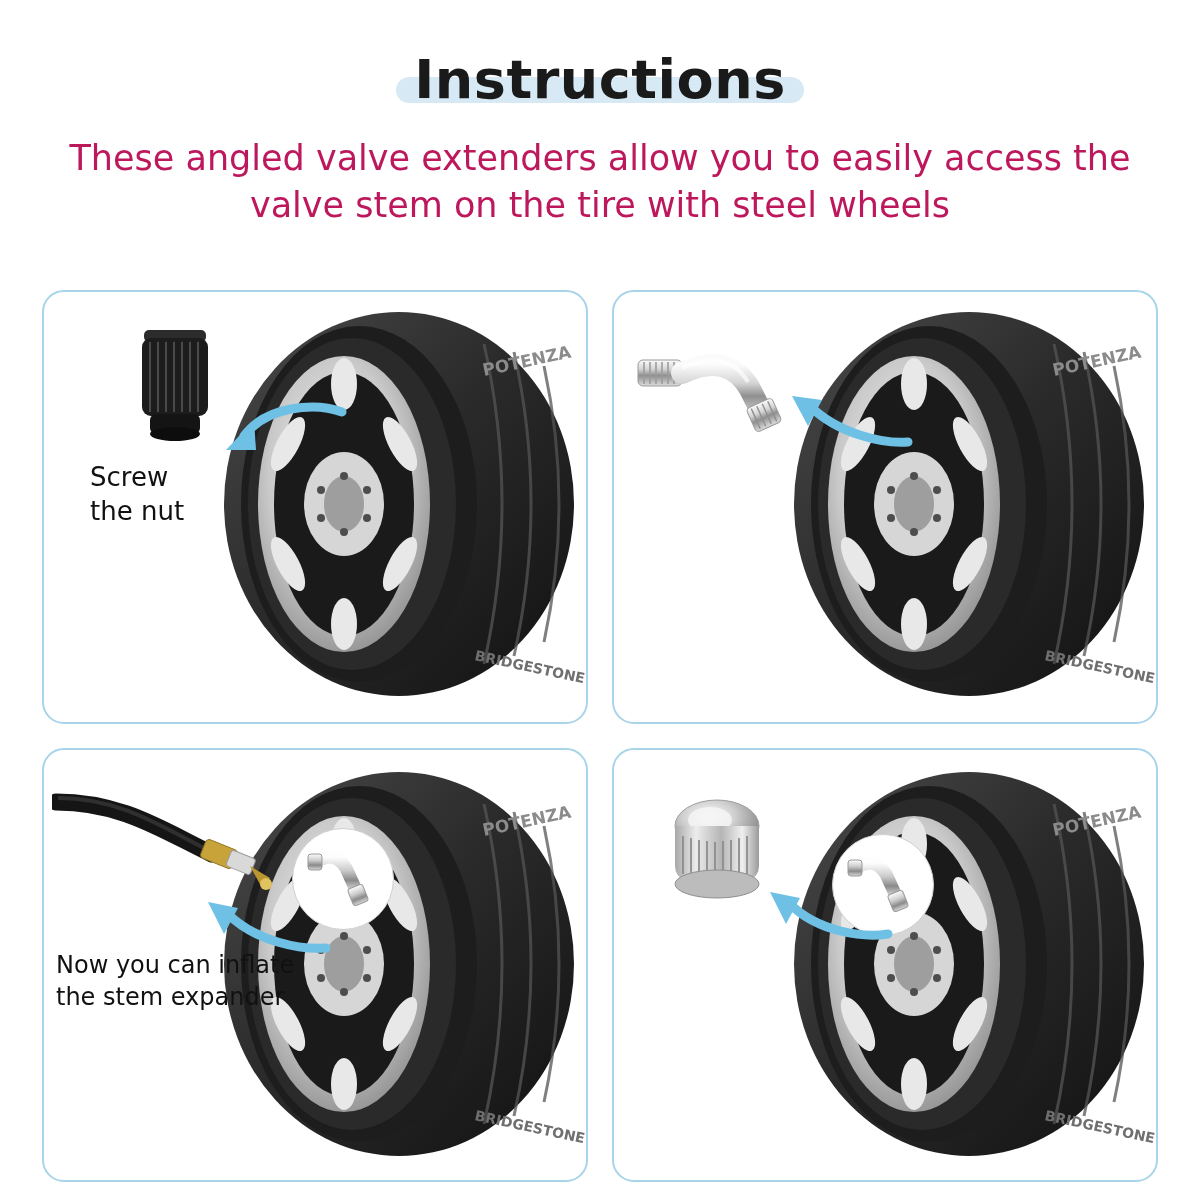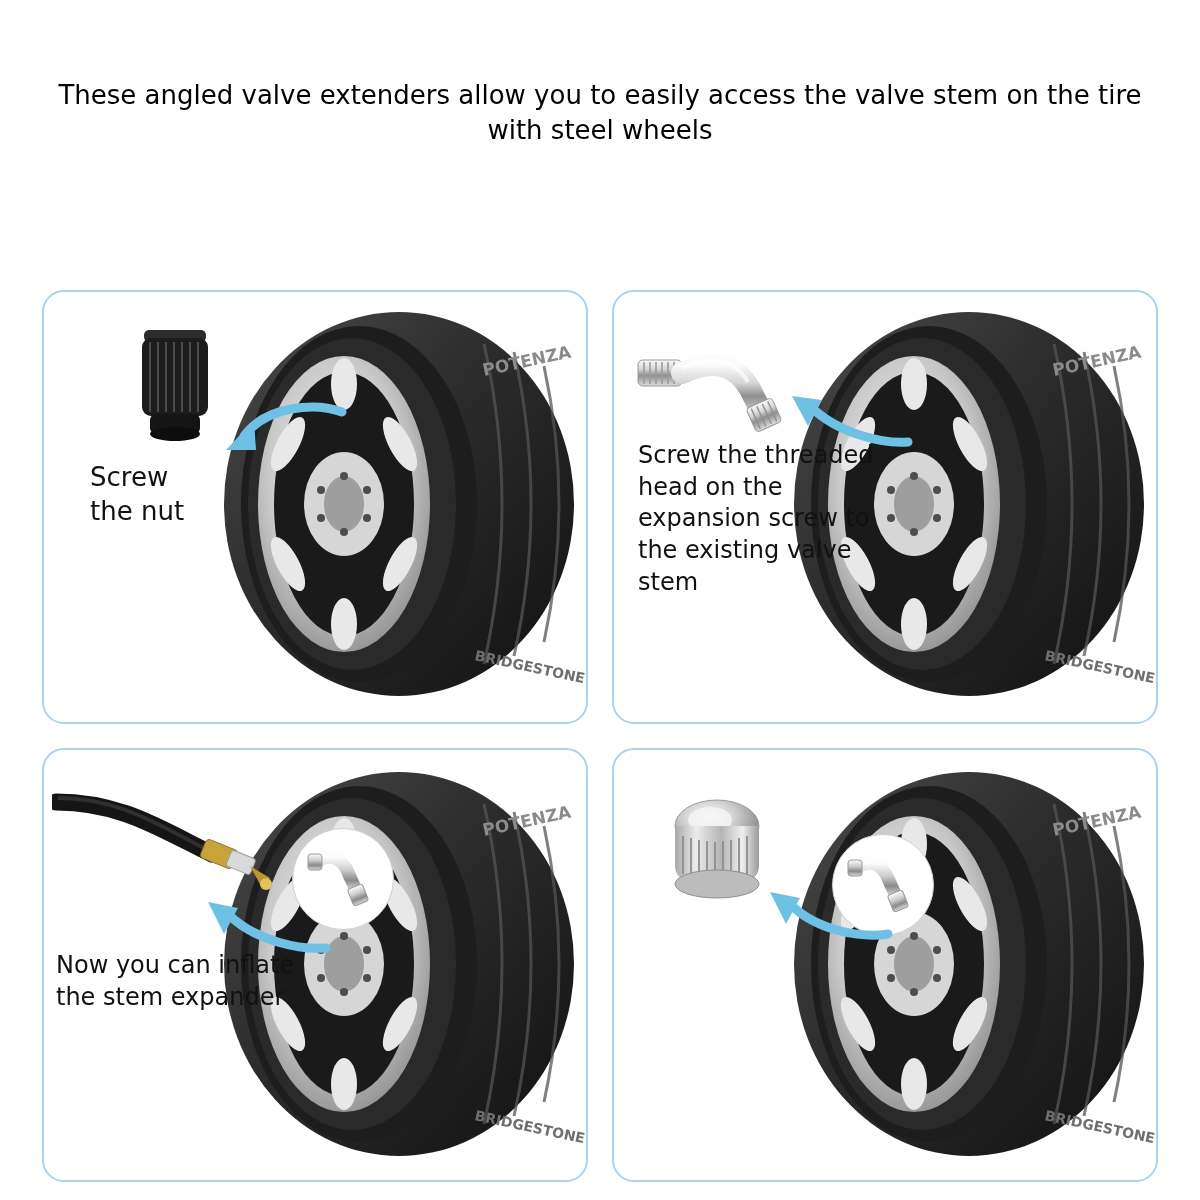--- a/index.html
+++ b/index.html
@@ -40,24 +40,24 @@
     position: relative;
     z-index: 1;
     font-size: 54px;
     font-weight: bold;
     letter-spacing: 0.5px;
     line-height: 1.05;
   }
   .subtitle {
     margin: 26px auto 0;
     width: 1090px;
-    font-size: 26px;
+    font-size: 35px;
     line-height: 1.35;
     font-weight: 400;
-    color: #000000;
+    color: #be185d;
   }
 
   
   .grid {
     position: absolute;
     top: 290px;
     left: 42px;
     width: 1116px;
     height: 880px;
     display: grid;
@@ -114,20 +114,24 @@
     border-radius: 50%;
     background: #ffffff;
     border: 1px solid #cfcfcf;
     z-index: 3;
   }
 </style>
 </head>
 <body>
 
 <div class="header">
+  <div class="title-wrap">
+    <div class="title-highlight"></div>
+    <div class="title">Instructions</div>
+  </div>
   <div class="subtitle">These angled valve extenders allow you to easily access the valve stem on the tire with steel wheels</div>
 </div>
 
 <div class="grid">
 
   <div class="card">
 
     <svg class="tire" viewBox="0 0 430 400">
       <defs>
         <radialGradient id="rimg1" cx="45%" cy="40%" r="65%">
@@ -272,25 +276,20 @@
         <line x1="135" y1="64" x2="135" y2="86"></line>
           <line x1="141" y1="64" x2="141" y2="86"></line>
       </g>
     </svg>
 
     <svg class="arrow" style="left:172px; top:92px; width:130px; height:70px;" viewBox="0 0 130 70">
       <path d="M122 58 C98 60 52 50 24 22" stroke="#6ec0e4" stroke-width="9" fill="none" stroke-linecap="round"></path>
       <path d="M6 12 L36 16 L22 42 Z" fill="#6ec0e4"></path>
     </svg>
 
-    <div class="caption cap2">Screw the threaded
-head on the
-expansion screw to
-the existing valve
-stem</div>
   </div>
 
   <div class="card">
 
     <svg class="tire bottom" viewBox="0 0 430 400">
       <defs>
         <radialGradient id="rimg3" cx="45%" cy="40%" r="65%">
           <stop offset="0%" stop-color="#f2f2f2"></stop>
           <stop offset="60%" stop-color="#c9c9c9"></stop>
           <stop offset="100%" stop-color="#8e8e8e"></stop>

